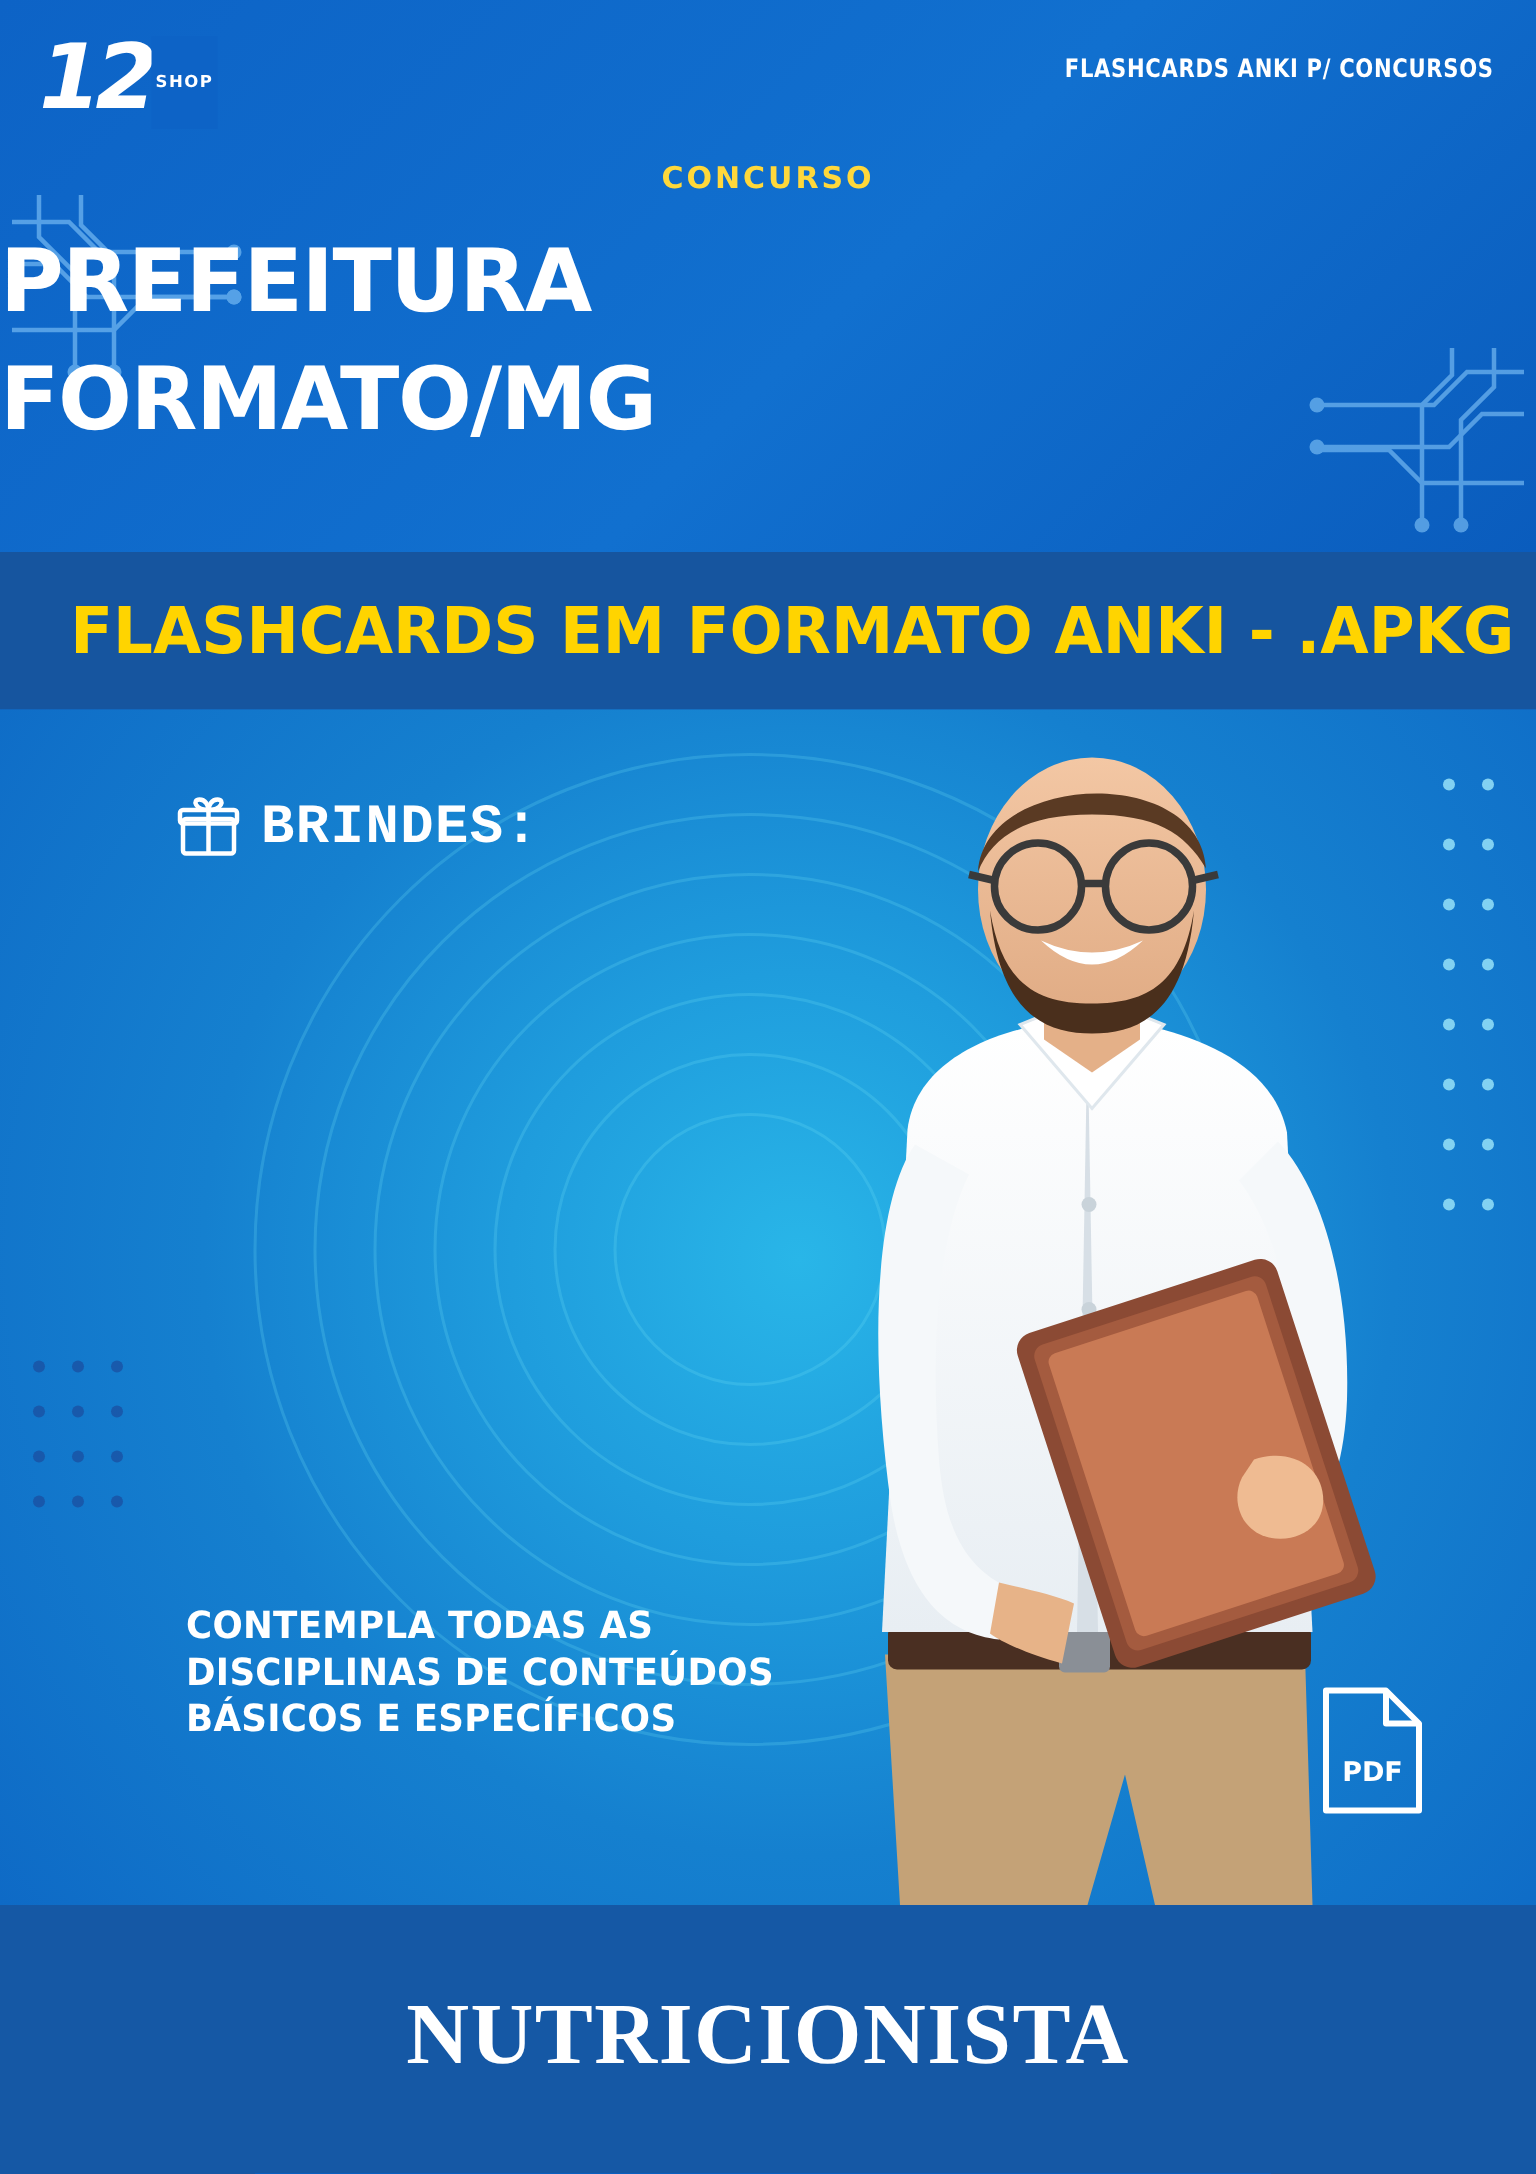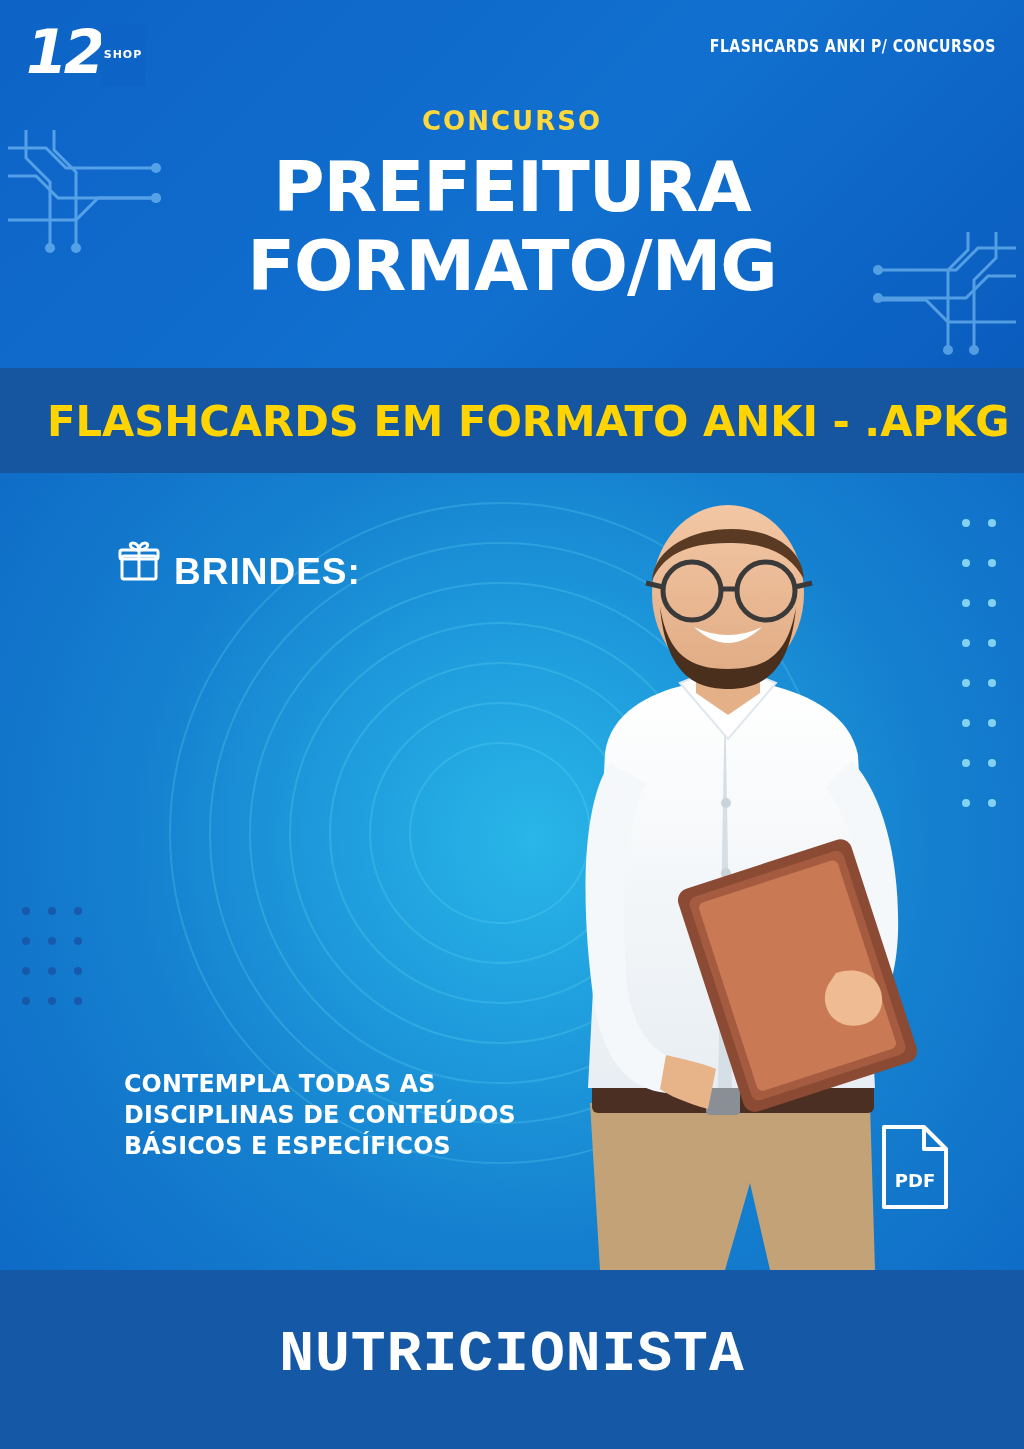--- a/index.html
+++ b/index.html
@@ -45,30 +45,30 @@
     font-weight: 700;
     letter-spacing: 0.5px;
     font-family: "DejaVu Sans Condensed", "Liberation Sans Narrow", "Liberation Sans", sans-serif;
     transform: scaleX(0.92);
     transform-origin: right center;
   }
   .concurso {
     position: absolute; top: 106px; left: 0; width: 100%;
     text-align: center;
     color: #ffd83b;
-    font-size: 26px;
+    font-size: 20px;
     font-weight: 800;
     letter-spacing: 2px;
     font-family: "DejaVu Sans", sans-serif;
   }
   .title {
     position: absolute; top: 148px; left: 0; width: 100%;
-    text-align: center;
-    color: #ffffff;
-    font-size: 70px;
+    text-align: left;
+    color: #ffffff;
+    font-size: 58px;
     line-height: 79px;
     font-weight: 800;
     letter-spacing: -1px;
     font-family: "DejaVu Sans", sans-serif;
   }
 
   
   .circuit { position: absolute; opacity: 0.55; }
   .circuit-tl { left: 6px; top: 128px; }
   .circuit-tr { right: 6px; top: 230px; }
@@ -99,22 +99,21 @@
   .dots-left { position: absolute; left: 18px; top: 430px; }
   .dots-right { position: absolute; right: 22px; top: 40px; }
 
   .brindes-row {
     position: absolute; left: 118px; top: 58px;
     display: flex; align-items: center; gap: 14px;
   }
   .brindes-label {
     color: #ffffff;
     font-size: 37px; font-weight: 800; letter-spacing: 1px;
-    font-family: Liberation Sans, sans-serif;
-    margin-top: 20px;
+    font-family: Liberation Mono, monospace;
   }
   ul.bonus {
     position: absolute; left: 118px; top: 125px;
     width: 440px;
     list-style: none;
   }
   ul.bonus li {
     position: relative;
     color: #ffffff;
     font-size: 33px;
@@ -166,21 +165,21 @@
     position: absolute; left: 0; top: 1270px; width: 1024px; height: 179px;
     background: #1558a5;
   }
   .bottom-title {
     position: absolute; left: 0; top: 52px; width: 100%;
     text-align: center;
     color: #ffffff;
     font-size: 58px;
     font-weight: 800;
     letter-spacing: 1px;
-    font-family: Liberation Mono, monospace;
+    font-family: Liberation Serif, serif;
   }
 </style>
 </head>
 <body>
 
 <div class="poster">
 
   <div class="top">
 
     <div class="logo">

